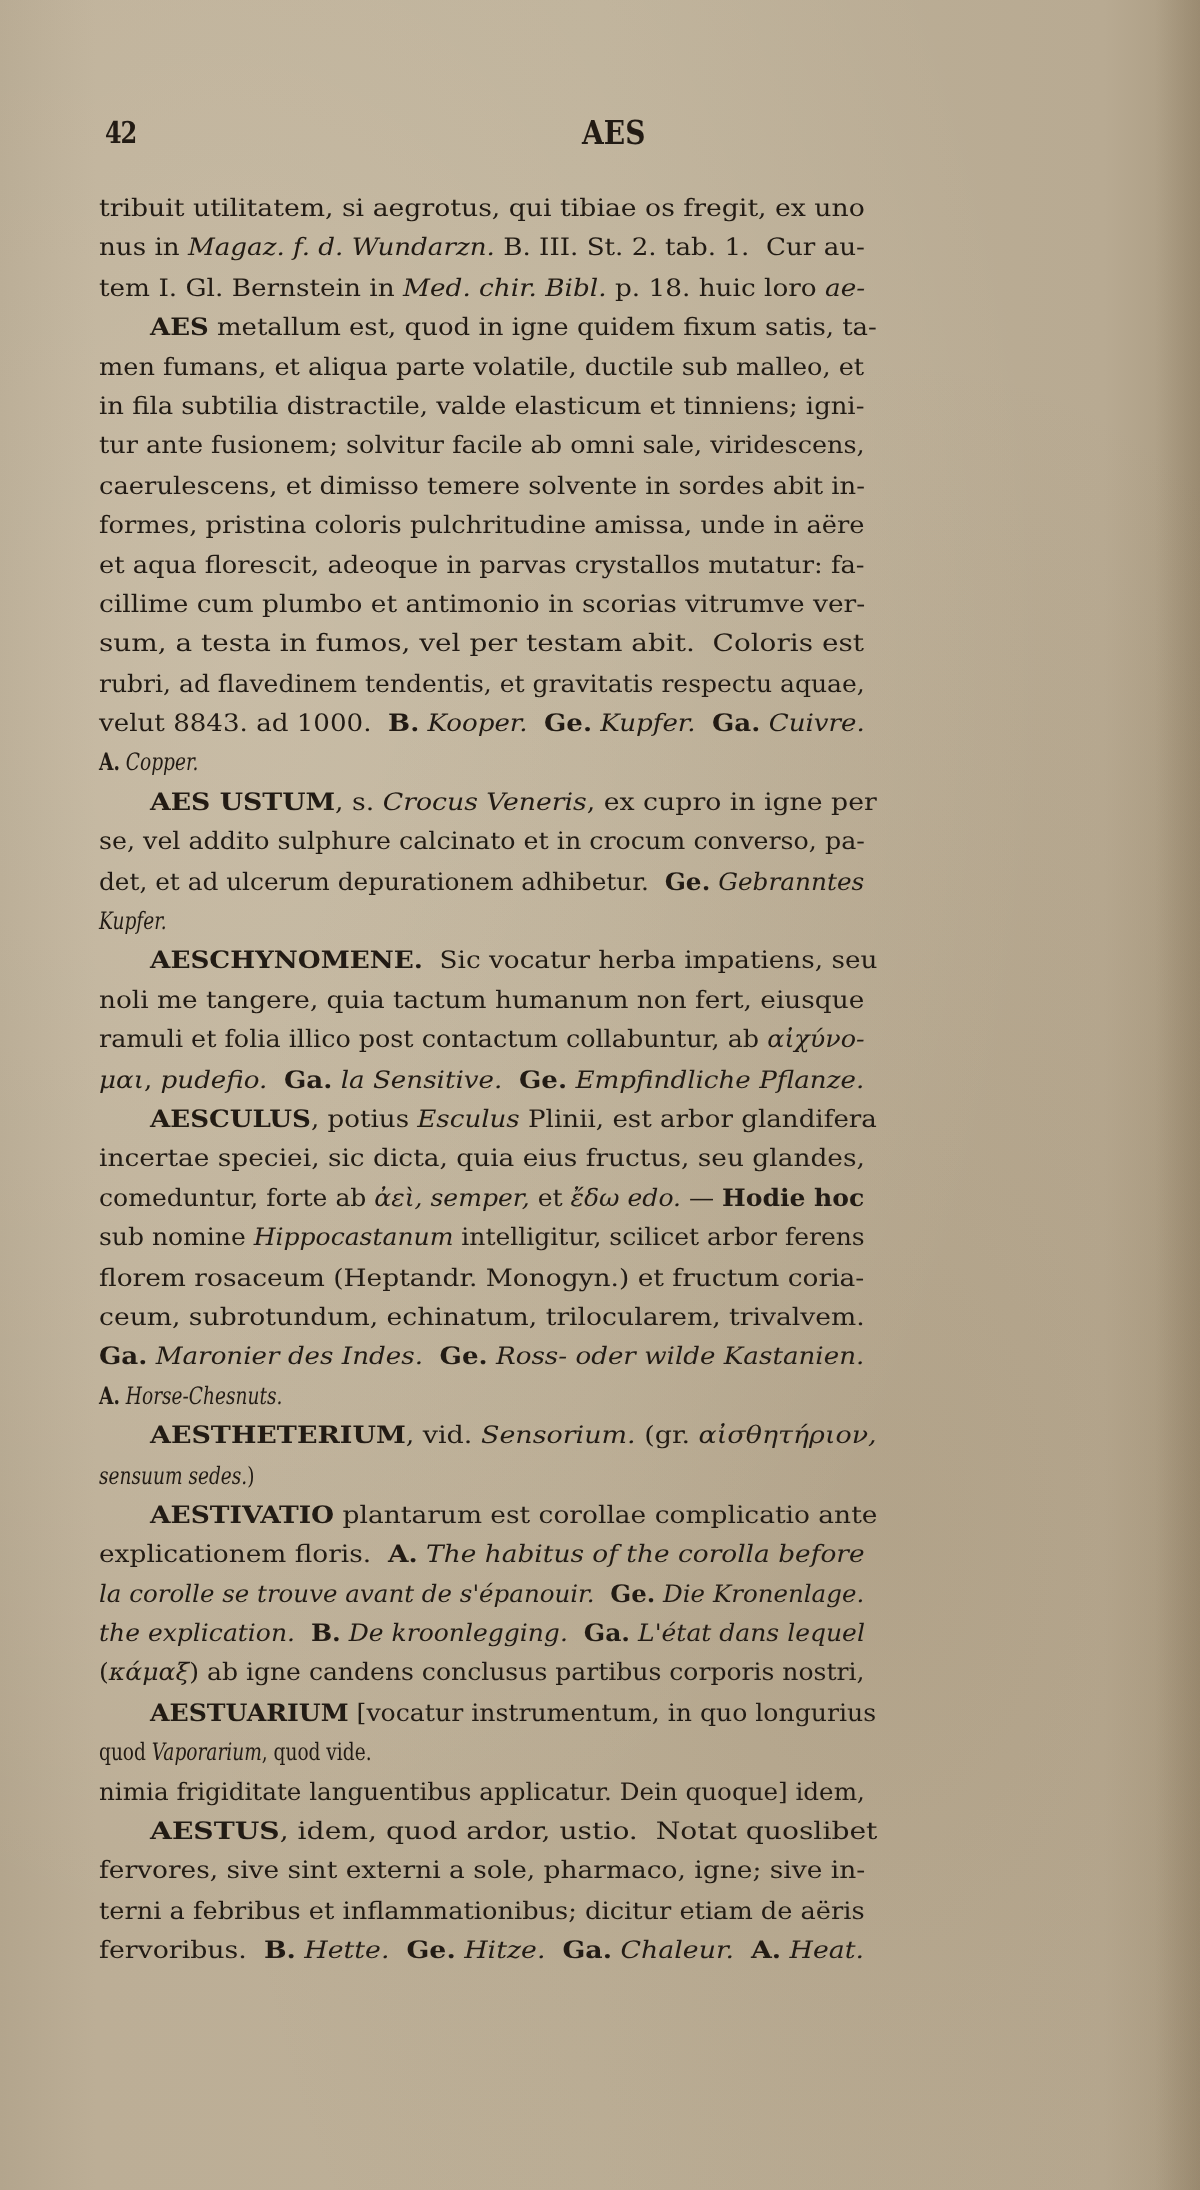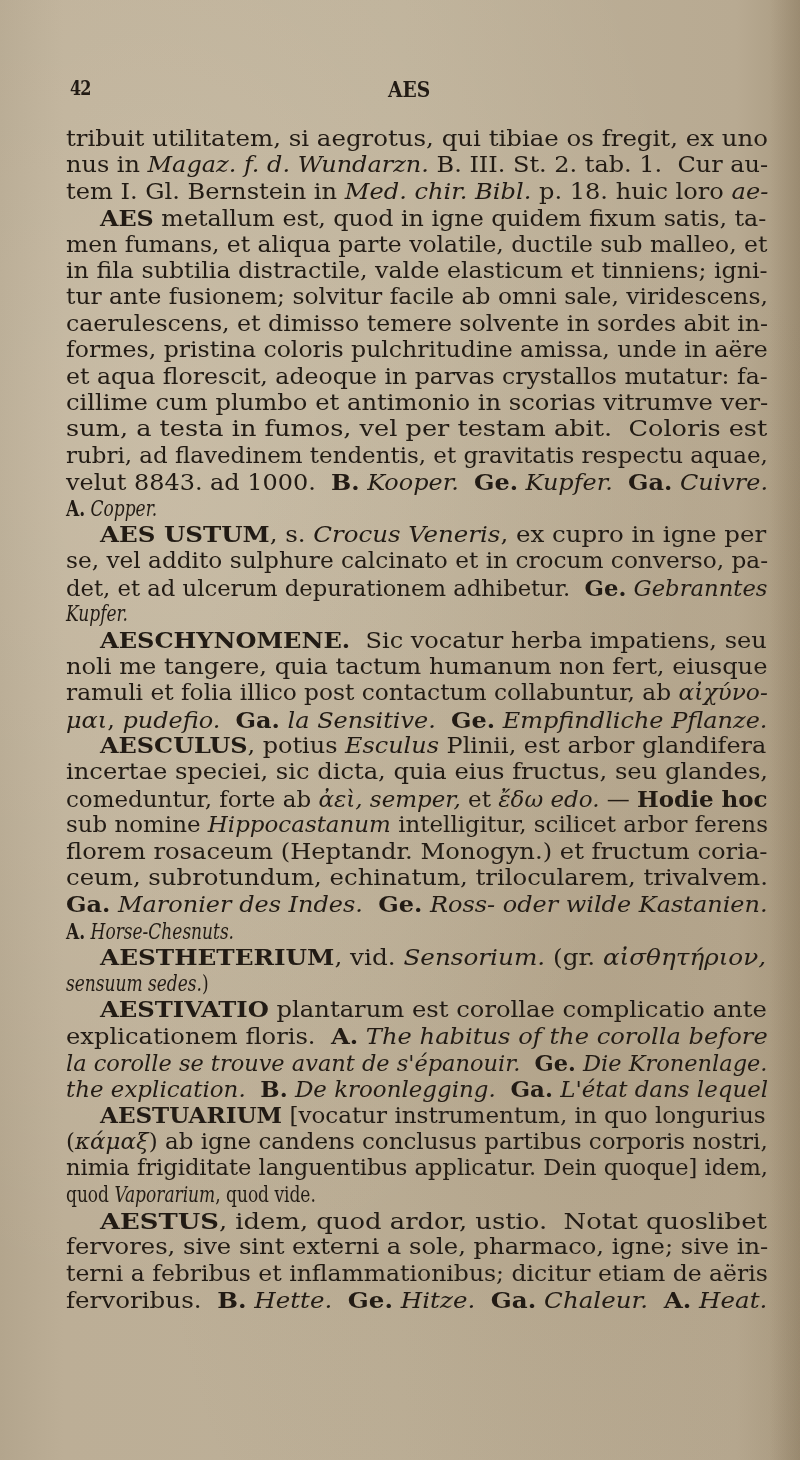--- a/index.html
+++ b/index.html
@@ -28,21 +28,21 @@
   }
   .running-head {
     position: absolute; left: 318px; top: 0;
     font-weight: bold; font-size: 22px; letter-spacing: 0px;
     transform: scaleX(0.85); transform-origin: left;
   }
   .body-text {
     position: absolute; top: 126px; left: 66px; width: 670px;
   }
   .line {
-    height: 26.4px; line-height: 26.4px; font-size: 22px;
+    height: 26.4px; line-height: 26.4px; font-size: 16px;
     white-space: nowrap; display: flex; justify-content: space-between;
     transform-origin: left;
   }
   .indent { padding-left: 34px; align-items: center; }
   .i { font-style: italic; }
   .b { font-weight: bold; }
   .line-inner {
     display: inline-block; width: 100%; text-align: justify; text-align-last: justify;
     font-stretch: condensed;
   }
@@ -163,31 +163,31 @@
     </div>
     <div class="line">
       <span class="line-inner" style="display: inline-block; width: auto; white-space: pre; transform-origin: left center; transform: scaleX(1.2226);"><span>explicationem floris.  </span><span class="b">A.</span><span> </span><span class="i">The habitus of the corolla before</span></span>
     </div>
     <div class="line">
       <span class="line-inner" style="display: inline-block; width: auto; white-space: pre; transform-origin: left center; transform: scaleX(1.1356);"><span class="i">la corolle se trouve avant de s'épanouir.</span><span>  </span><span class="b">Ge.</span><span> </span><span class="i">Die Kronenlage.</span></span>
     </div>
     <div class="line">
       <span class="line-inner" style="display: inline-block; width: auto; white-space: pre; transform-origin: left center; transform: scaleX(1.1592);"><span class="i">the explication.</span><span>  </span><span class="b">B.</span><span> </span><span class="i">De kroonlegging.</span><span>  </span><span class="b">Ga.</span><span> </span><span class="i">L'état dans lequel</span></span>
     </div>
+    <div class="line">
+      <span class="line-inner" style="display: inline-block; width: auto; white-space: pre; transform-origin: left center; transform: scaleX(1.1612);"><span>(</span><span class="i">κάμαξ</span><span>) ab igne candens conclusus partibus corporis nostri,</span></span>
+    </div>
     <div class="line indent">
       <span class="line-inner" style="display: inline-block; width: auto; white-space: pre; transform-origin: left center; transform: scaleX(1.1648);"><span class="b">AESTUARIUM</span><span> [vocatur instrumentum, in quo longurius</span></span>
     </div>
     <div class="line">
-      <span class="line-inner" style="display: inline-block; width: auto; white-space: pre; transform-origin: left center; transform: scaleX(1.1612);"><span>(</span><span class="i">κάμαξ</span><span>) ab igne candens conclusus partibus corporis nostri,</span></span>
+      <span class="line-inner last" style="display: inline-block; width: auto; white-space: pre; transform-origin: left center; transform: scaleX(0.86);"><span>quod </span><span class="i">Vaporarium</span><span>, quod vide.</span></span>
     </div>
     <div class="line">
       <span class="line-inner" style="display: inline-block; width: auto; white-space: pre; transform-origin: left center; transform: scaleX(1.1395);"><span>nimia frigiditate languentibus applicatur. Dein quoque] idem,</span></span>
-    </div>
-    <div class="line">
-      <span class="line-inner last" style="display: inline-block; width: auto; white-space: pre; transform-origin: left center; transform: scaleX(0.86);"><span>quod </span><span class="i">Vaporarium</span><span>, quod vide.</span></span>
     </div>
     <div class="line indent">
       <span class="line-inner" style="display: inline-block; width: auto; white-space: pre; transform-origin: left center; transform: scaleX(1.306);"><span class="b">AESTUS</span><span>, idem, quod ardor, ustio.  Notat quoslibet</span></span>
     </div>
     <div class="line">
       <span class="line-inner" style="display: inline-block; width: auto; white-space: pre; transform-origin: left center; transform: scaleX(1.2249);"><span>fervores, sive sint externi a sole, pharmaco, igne; sive in-</span></span>
     </div>
     <div class="line">
       <span class="line-inner" style="display: inline-block; width: auto; white-space: pre; transform-origin: left center; transform: scaleX(1.1879);"><span>terni a febribus et inflammationibus; dicitur etiam de aëris</span></span>
     </div>

